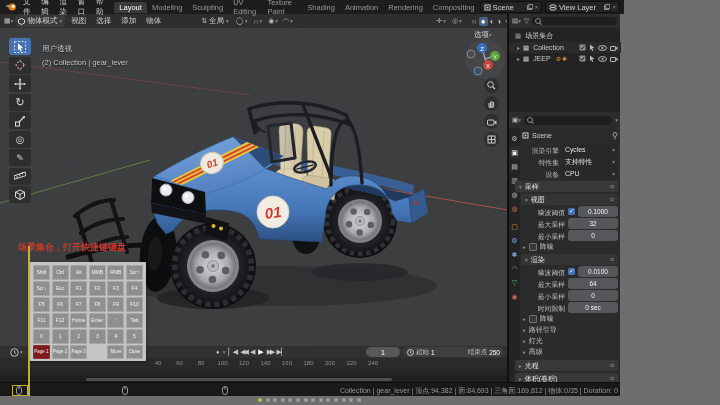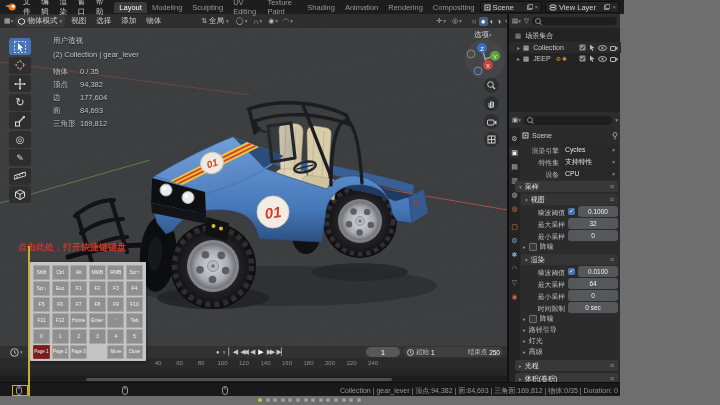--- a/index.html
+++ b/index.html
@@ -382,30 +382,23 @@
             </svg>
           </div>
         <div class="tbtn">
             <svg width="12" height="12">
               <polygon points="6,1 10.5,3.2 10.5,8 6,10.5 1.5,8 1.5,3.2" fill="none" stroke="#ddd"></polygon>
               <path d="M1.5,3.2 L6,5.4 L10.5,3.2 M6,5.4 L6,10.5" stroke="#ddd" fill="none"></path>
             </svg>
           </div>
       </div>
 
-      <div class="abs ovl" style="left:42px;top:8px;margin-left:11px;">
+      <div class="abs ovl" style="left:42px;top:16px;">
         <div>用户透视</div>
         <div style="margin-top:4px;">(2) Collection | gear_lever</div>
-        <div style="margin-top:8px;">
-          <div><span class="statlabel">物体</span><span>0 / 35</span></div>
-          <div style="margin-top:3px;"><span class="statlabel">顶点</span><span>94,382</span></div>
-          <div style="margin-top:3px;"><span class="statlabel">边</span><span>177,604</span></div>
-          <div style="margin-top:3px;"><span class="statlabel">面</span><span>84,693</span></div>
-          <div style="margin-top:3px;"><span class="statlabel">三角形</span><span>169,812</span></div>
-        </div>
       </div>
 
       <div class="abs" style="left:474px;top:2px;font-size:7.5px;color:#d5d5d5;">
         <span>选项</span><span class="carat">▾</span>
       </div>
 
       <svg class="abs" style="left:460px;top:10px;" width="46" height="42">
         <circle cx="25" cy="21" r="20" fill="#ffffff" opacity="0.04"></circle>
         <path d="M25,21 L22,10 M25,21 L35,18 M25,21 L28,27" stroke="#9aa4b0" stroke-width="1.4"></path>
         <circle cx="22" cy="10" r="5" fill="#3b6cc4"></circle>
@@ -437,21 +430,21 @@
             </svg>
           </div>
         <div class="navbtn">
             <svg width="9" height="9">
               <rect x="1" y="1" width="7" height="7" fill="none" stroke="#c9c9c9"></rect>
               <path d="M4.5,1 L4.5,8 M1,4.5 L8,4.5" stroke="#c9c9c9"></path>
             </svg>
           </div>
       </div>
 
-      <div class="abs" style="left:18px;top:213px;font-size:9px;font-weight:bold;color:#c53a2c;z-index:41;">点击此处，打开快捷键键盘</div>
+      <div class="abs" style="left:18px;top:213px;font-size:9px;font-weight:bold;color:#c53a2c;z-index:41;">场景集合，打开快捷键键盘</div>
       <div class="abs" style="left:28px;top:218px;width:1.5px;height:150px;background:#c3b02c;z-index:41;"></div>
     </div>
 
     <div class="abs kbd-panel">
       <div class="key" style="left:3px;top:3px;">Shift</div>
       <div class="key" style="left:21.6px;top:3px;">Ctrl</div>
       <div class="key" style="left:40.2px;top:3px;">Alt</div>
       <div class="key" style="left:58.8px;top:3px;">MMB</div>
       <div class="key" style="left:77.4px;top:3px;">RMB</div>
       <div class="key" style="left:96px;top:3px;">Scr↑</div>

